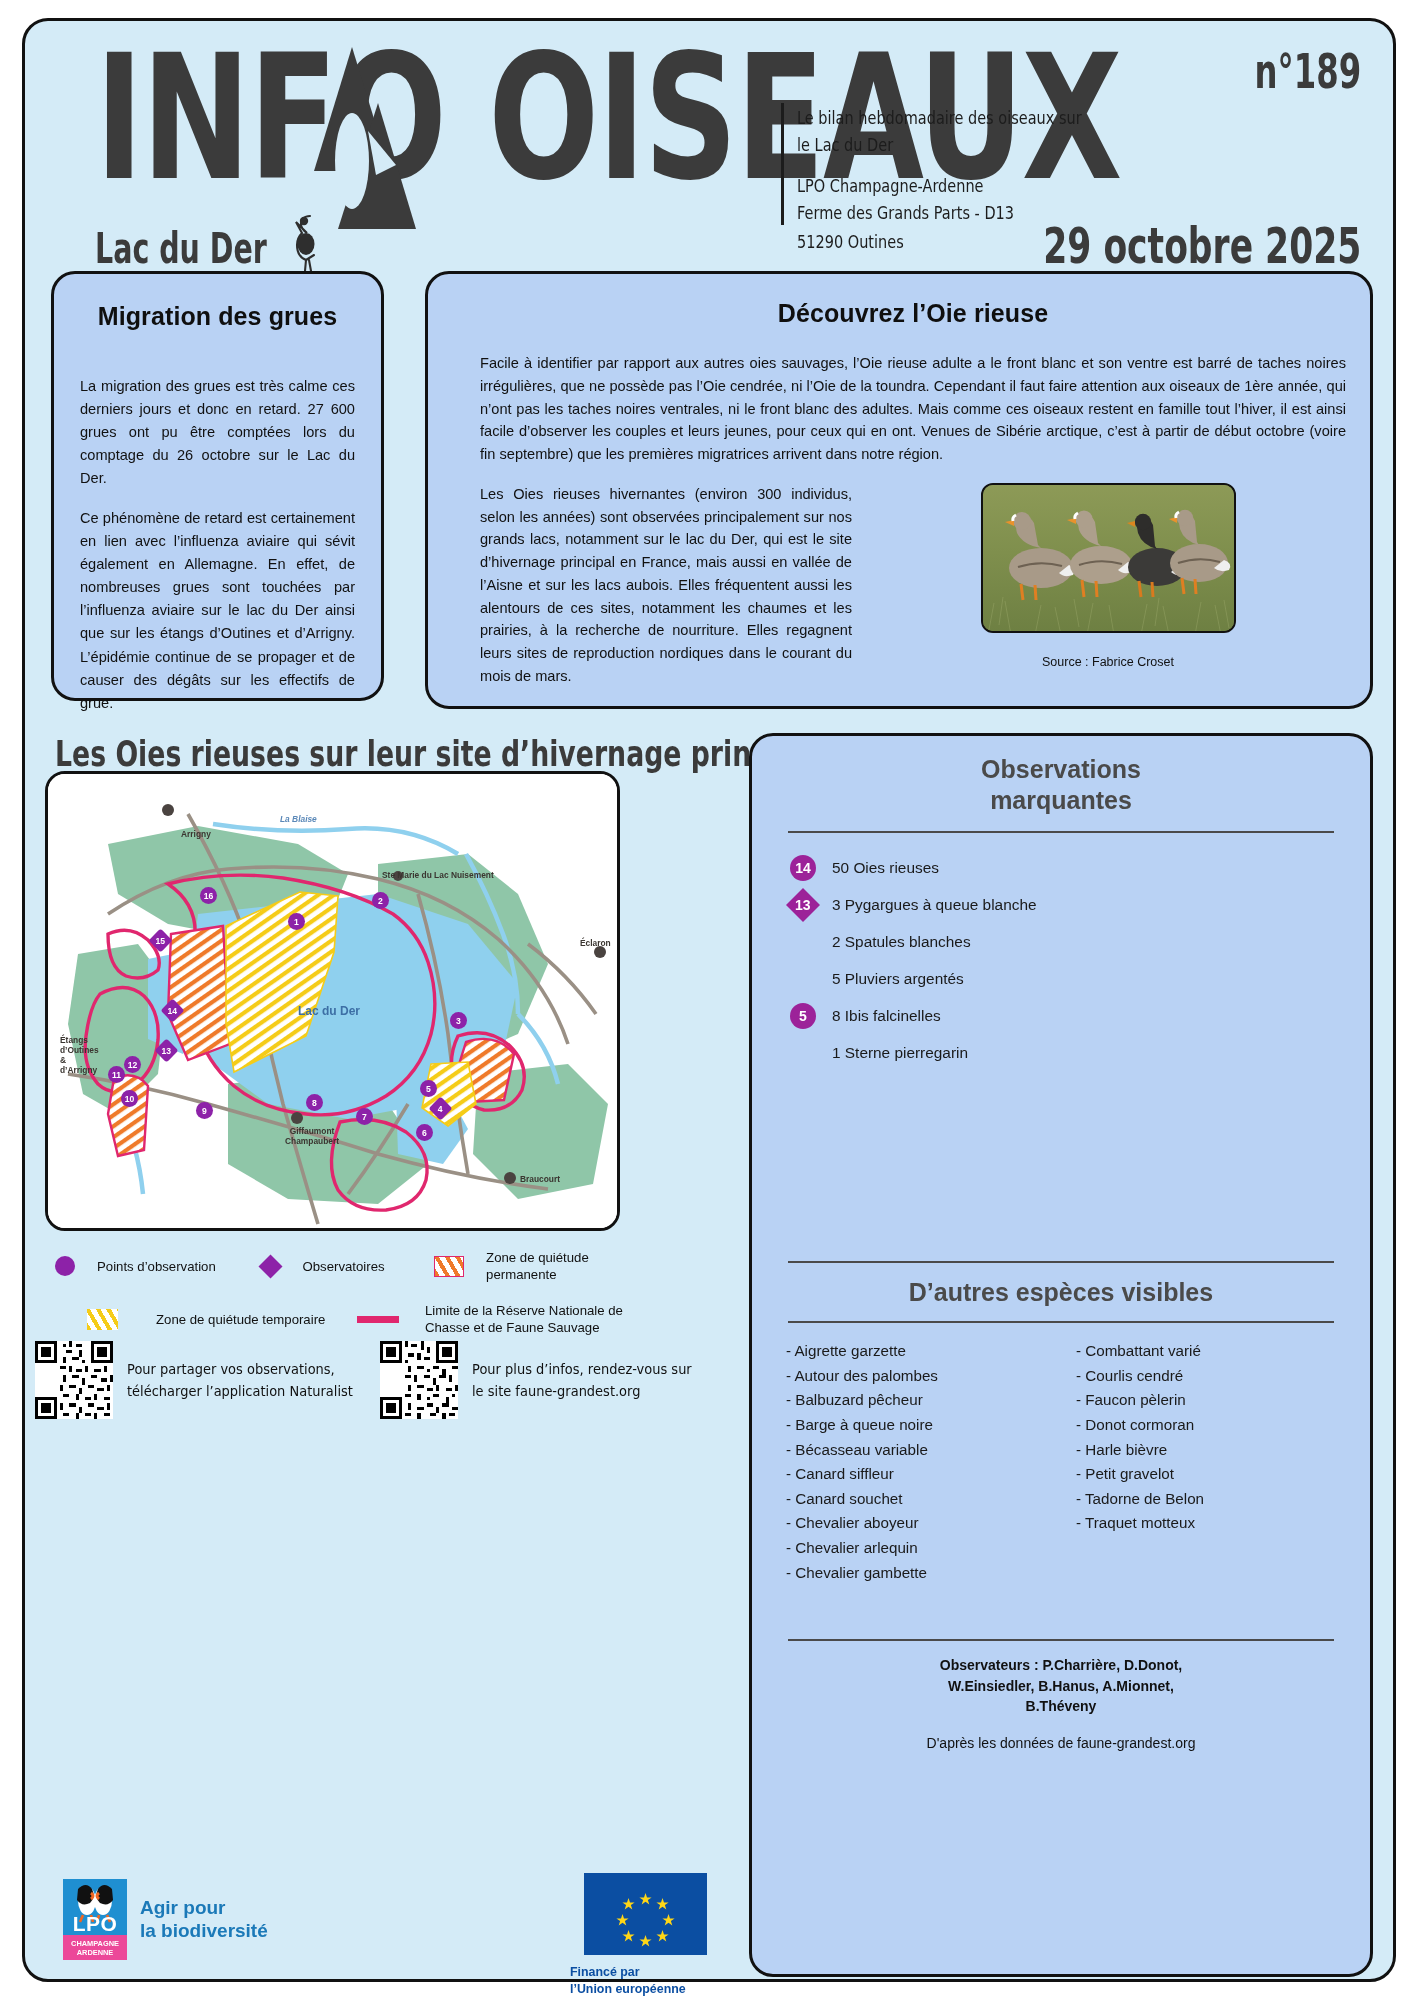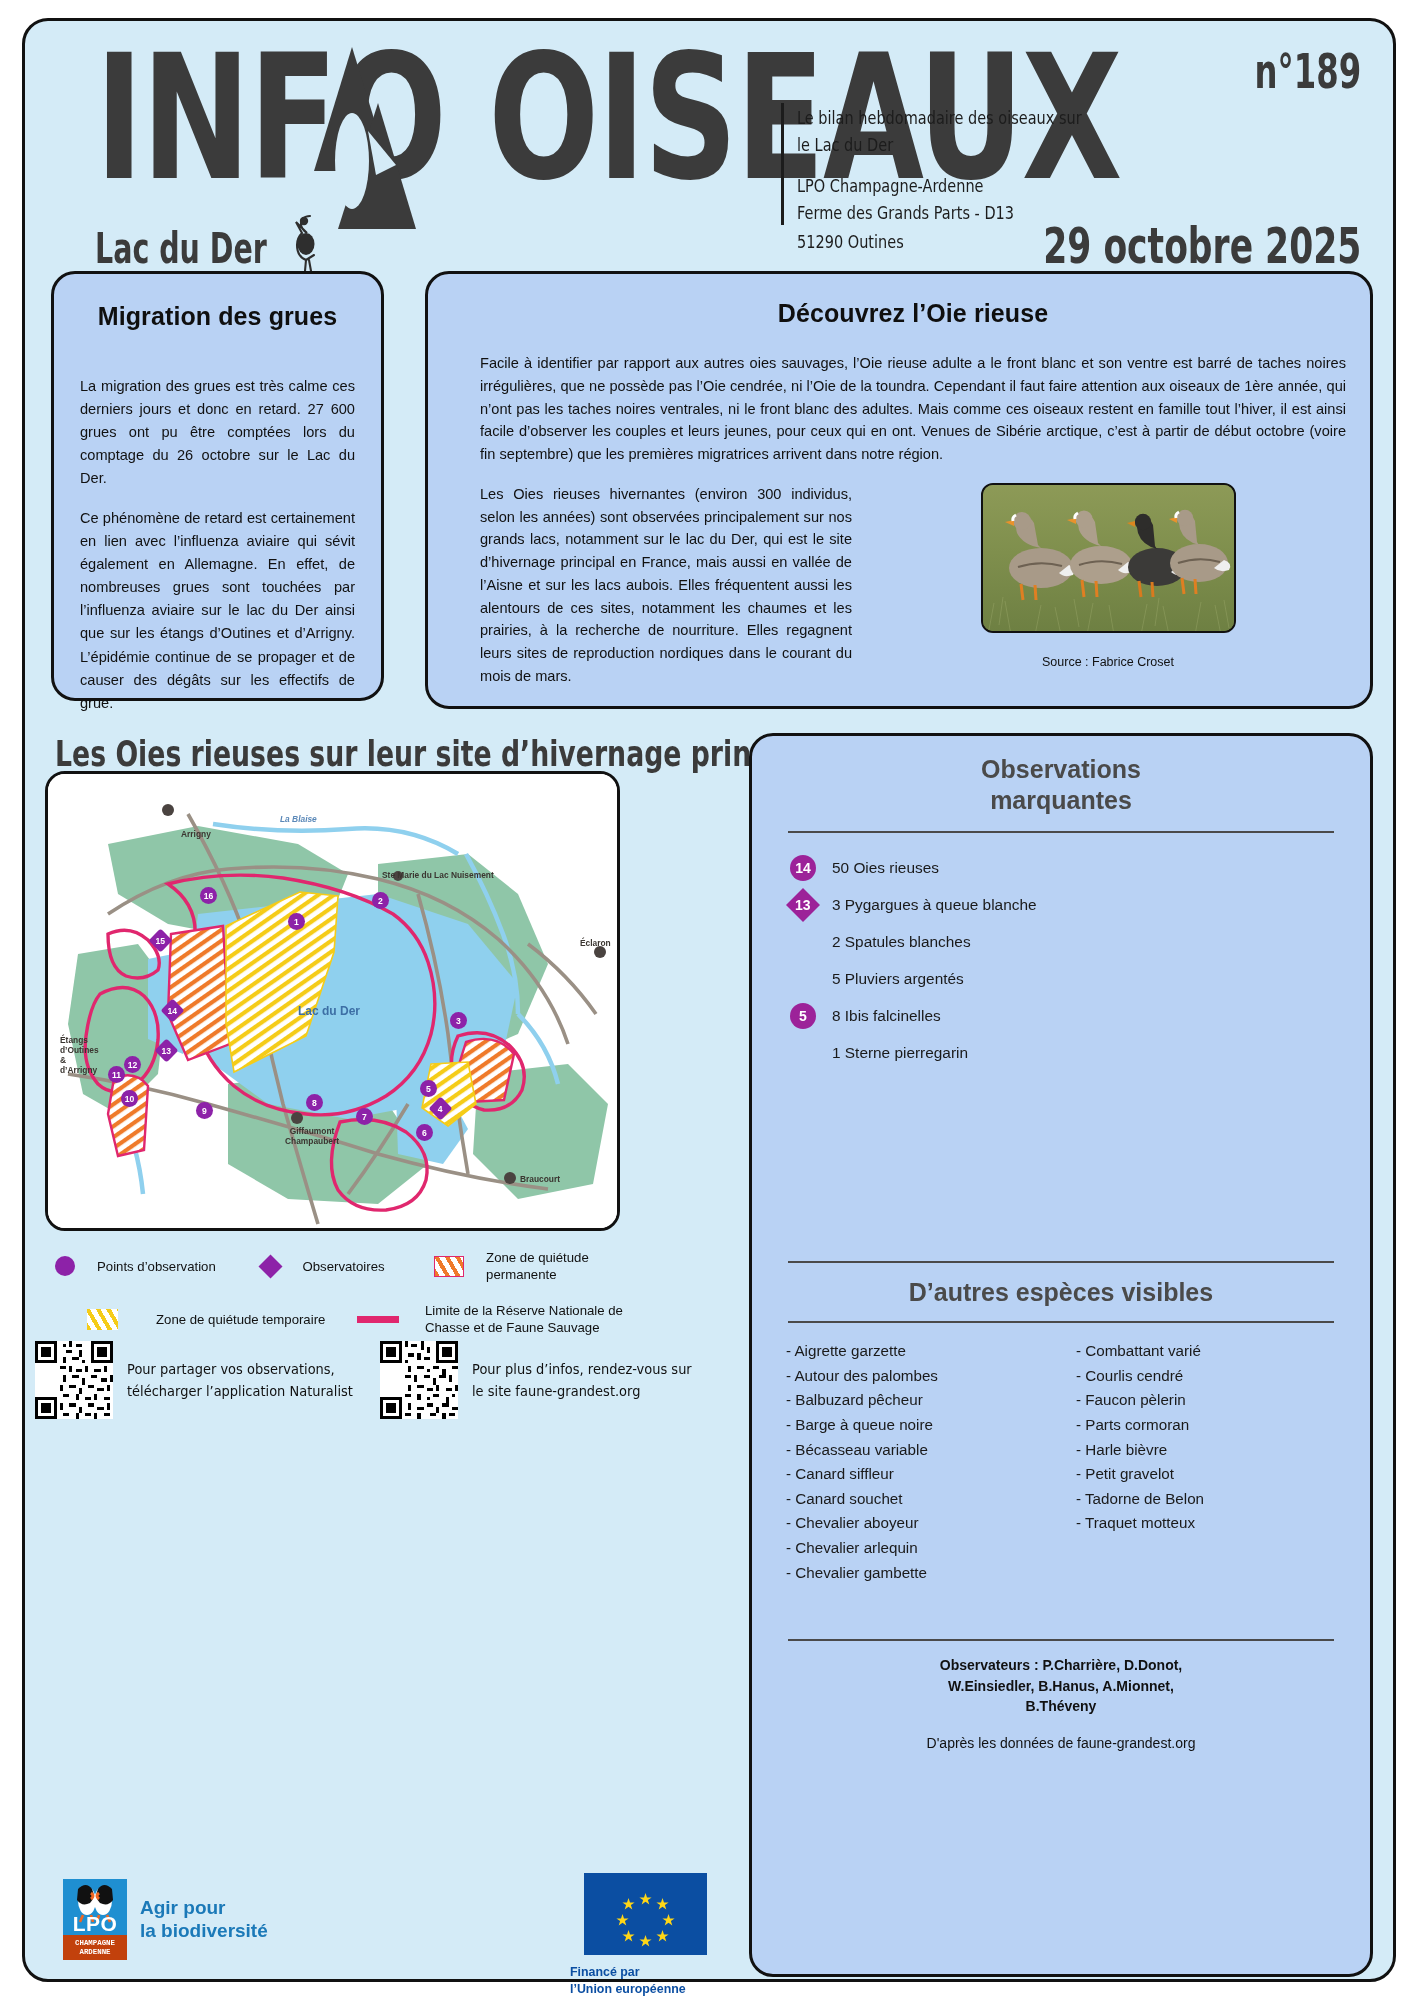--- a/index.html
+++ b/index.html
@@ -172,22 +172,22 @@
   .qr-code { width: 78px; height: 78px; }
   .qr-text { font-family: "Liberation Sans Narrow","DejaVu Sans",sans-serif;
     font-size: 13px; color: #111; line-height: 1.5; transform: scaleY(1.1); transform-origin: left center; }
 
   
   .lpo-logo { position: absolute; left: 38px; top: 1858px; display: flex; align-items: center; gap: 13px; }
   .lpo-badge { width: 64px; }
   .lpo-blue { width: 64px; height: 56px; background: #1f8fd1; position: relative; }
   .lpo-word { position: absolute; bottom: 1px; left: 0; width: 64px; text-align: center;
     font-weight: 700; font-size: 21px; color: #fff; letter-spacing: 0.5px; line-height: 1; }
-  .lpo-orange { width: 64px; height: 25px; background: #c2410c; color: #fff;
-    font-size: 7.4px; font-weight: 700; text-align: center; line-height: 1.22; padding-top: 4px; font-family: Liberation Mono, monospace; }
+  .lpo-orange { width: 64px; height: 25px; background: #ec4899; color: #fff;
+    font-size: 7.4px; font-weight: 700; text-align: center; line-height: 1.22; padding-top: 4px; }
   .lpo-tag { font-weight: 700; font-size: 19px; color: #1b79b8; line-height: 1.2; }
   .cdl-logo { position: absolute; left: 270px; top: 1862px; display: flex; align-items: center; gap: 13px; }
   .cdl-word1 { font-size: 22px; color: #1b6fae; line-height: 1; }
   .cdl-word2 { font-size: 45px; font-weight: 700; color: #1b6fae; line-height: 1.02; letter-spacing: -1px; }
   .eu-block { position: absolute; left: 545px; top: 1852px; width: 150px; text-align: left; }
   .eu-flag { width: 123px; height: 82px; background: #0b4ea2; margin: 0 auto; position: relative; }
   .eu-cap { margin-top: 9px; font-size: 12.4px; font-weight: 700; color: #0b4ea2; line-height: 1.35; }
 
   
   #side-card {
@@ -725,21 +725,21 @@
         <div class="species-item">- Canard siffleur</div>
         <div class="species-item">- Canard souchet</div>
         <div class="species-item">- Chevalier aboyeur</div>
         <div class="species-item">- Chevalier arlequin</div>
         <div class="species-item">- Chevalier gambette</div>
       </div>
       <div class="species-col">
         <div class="species-item">- Combattant varié</div>
         <div class="species-item">- Courlis cendré</div>
         <div class="species-item">- Faucon pèlerin</div>
-        <div class="species-item">- Parts cormoran</div>
+        <div class="species-item">- Donot cormoran</div>
         <div class="species-item">- Harle bièvre</div>
         <div class="species-item">- Petit gravelot</div>
         <div class="species-item">- Tadorne de Belon</div>
         <div class="species-item">- Traquet motteux</div>
       </div>
     </div>
 
     <div class="side-rule" style="margin-top:54px;"></div>
     <div class="observers">
       <div>Observateurs : P.Charrière, D.Donot,</div>

